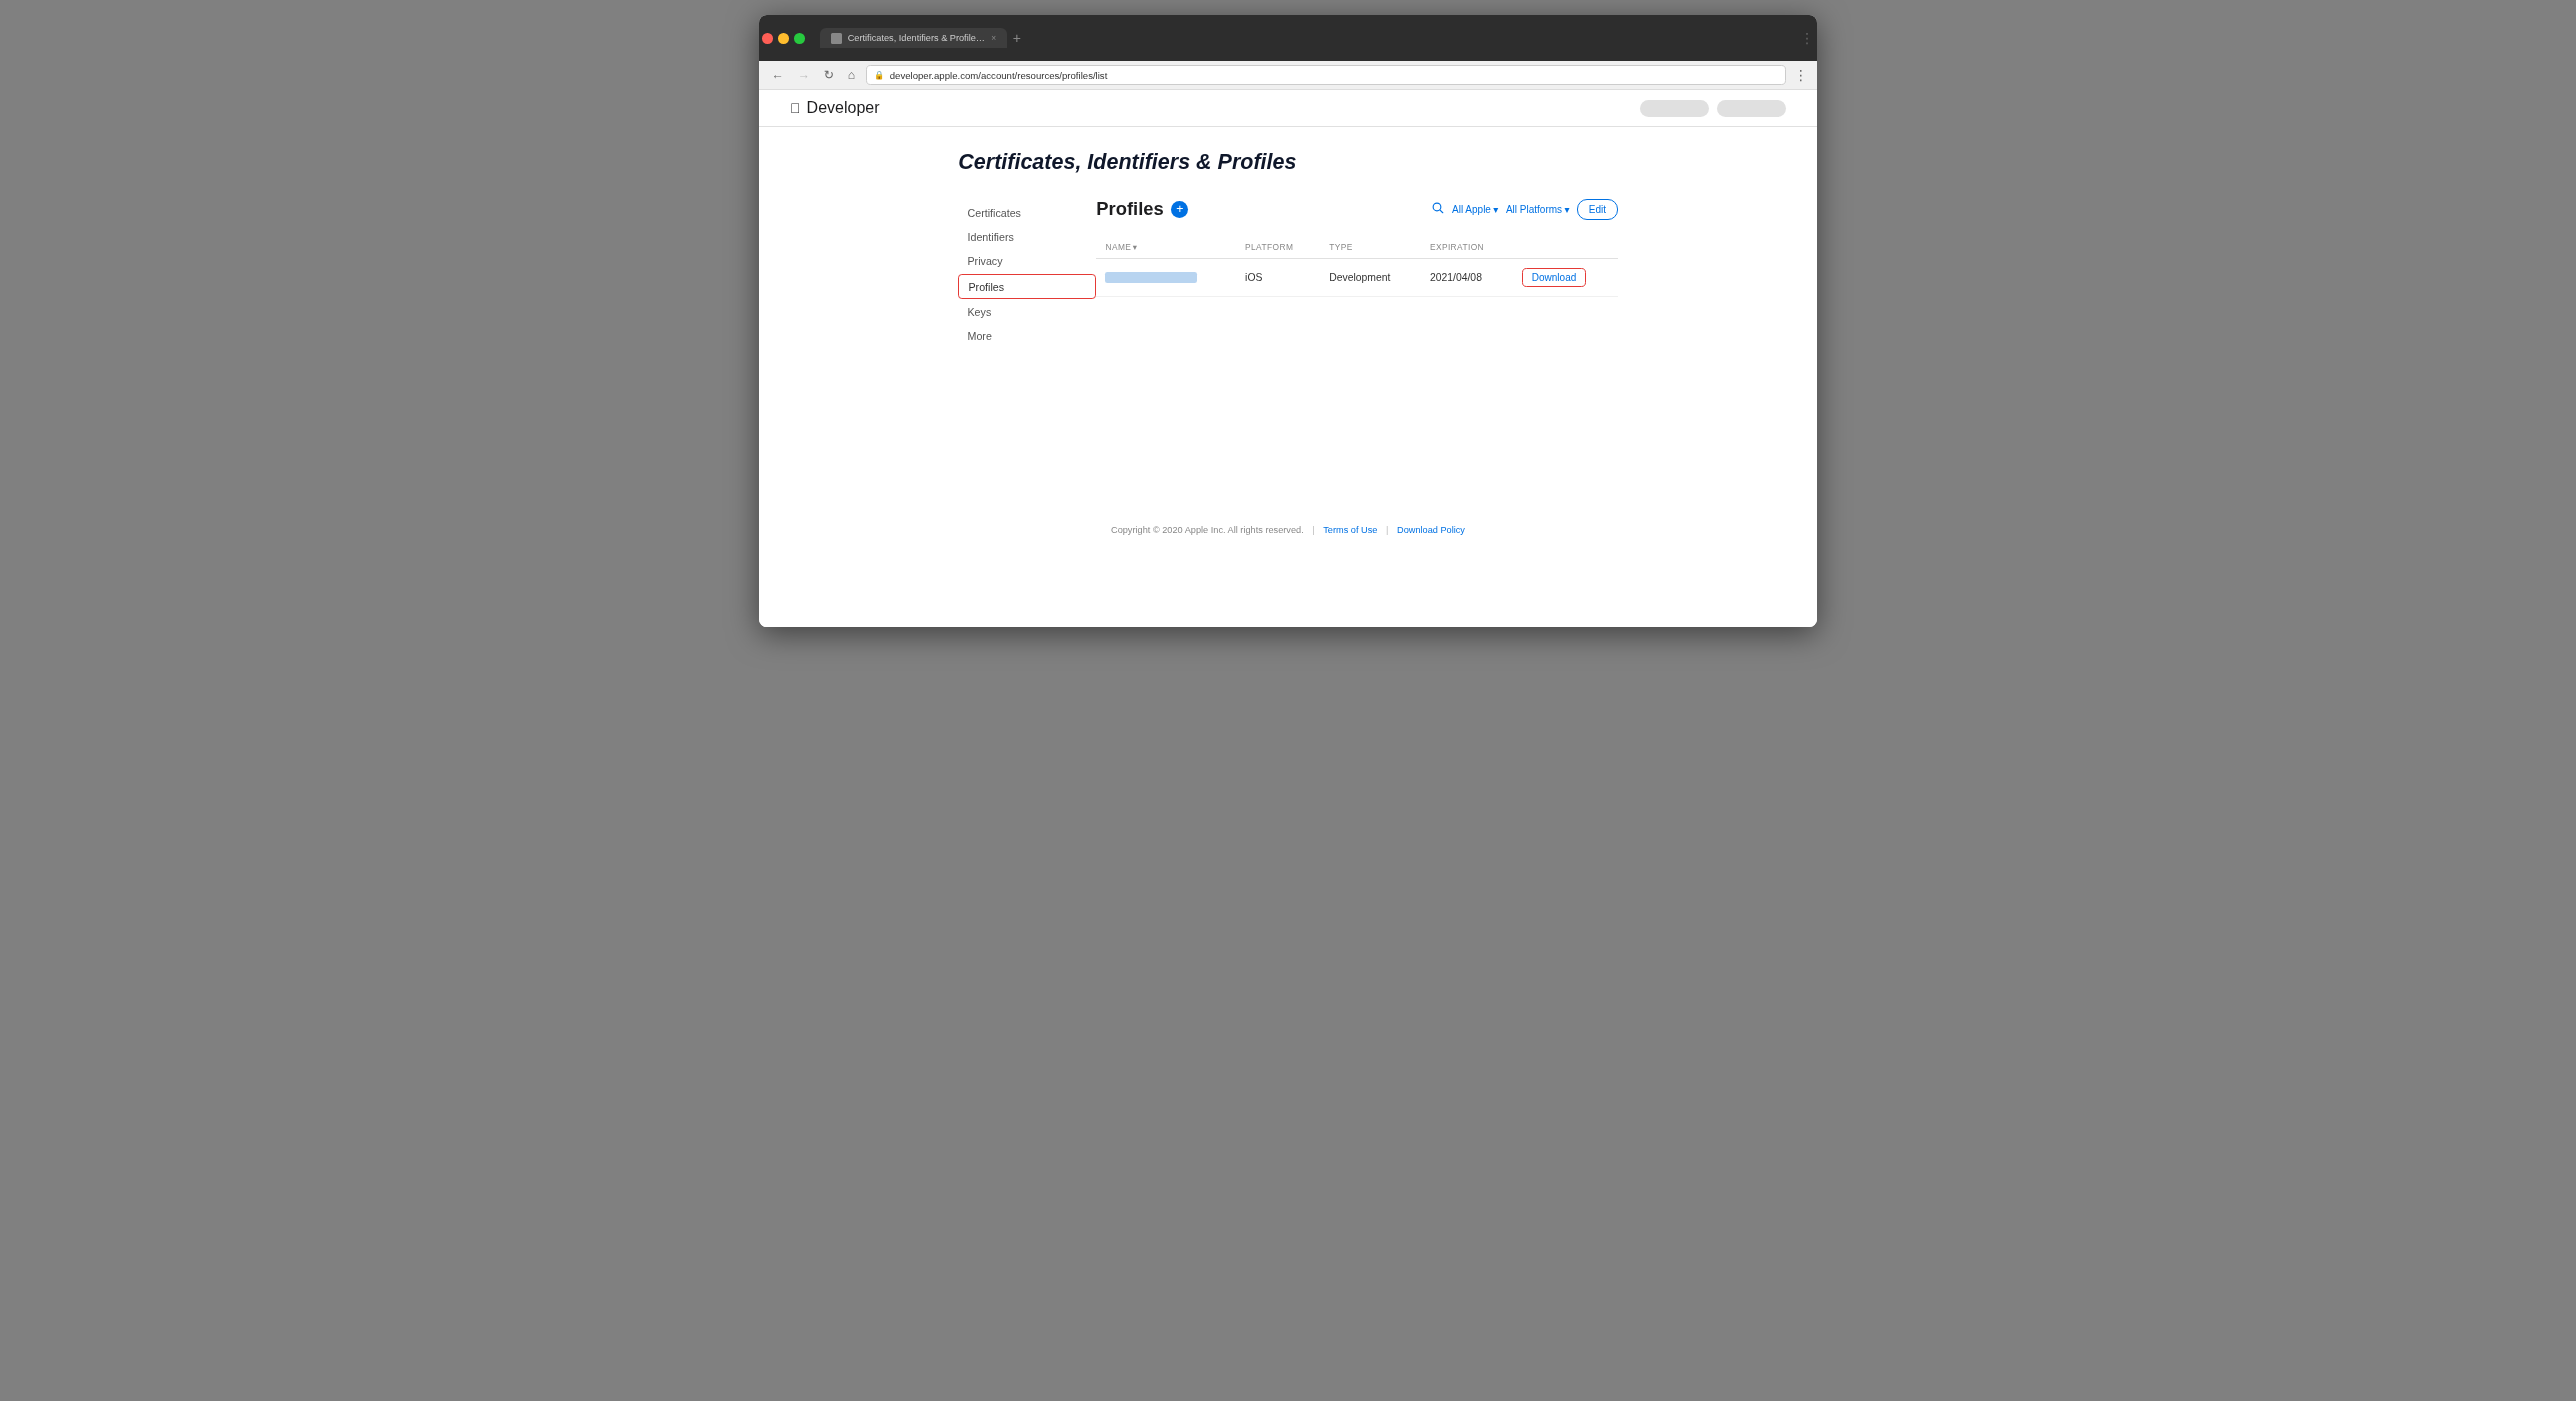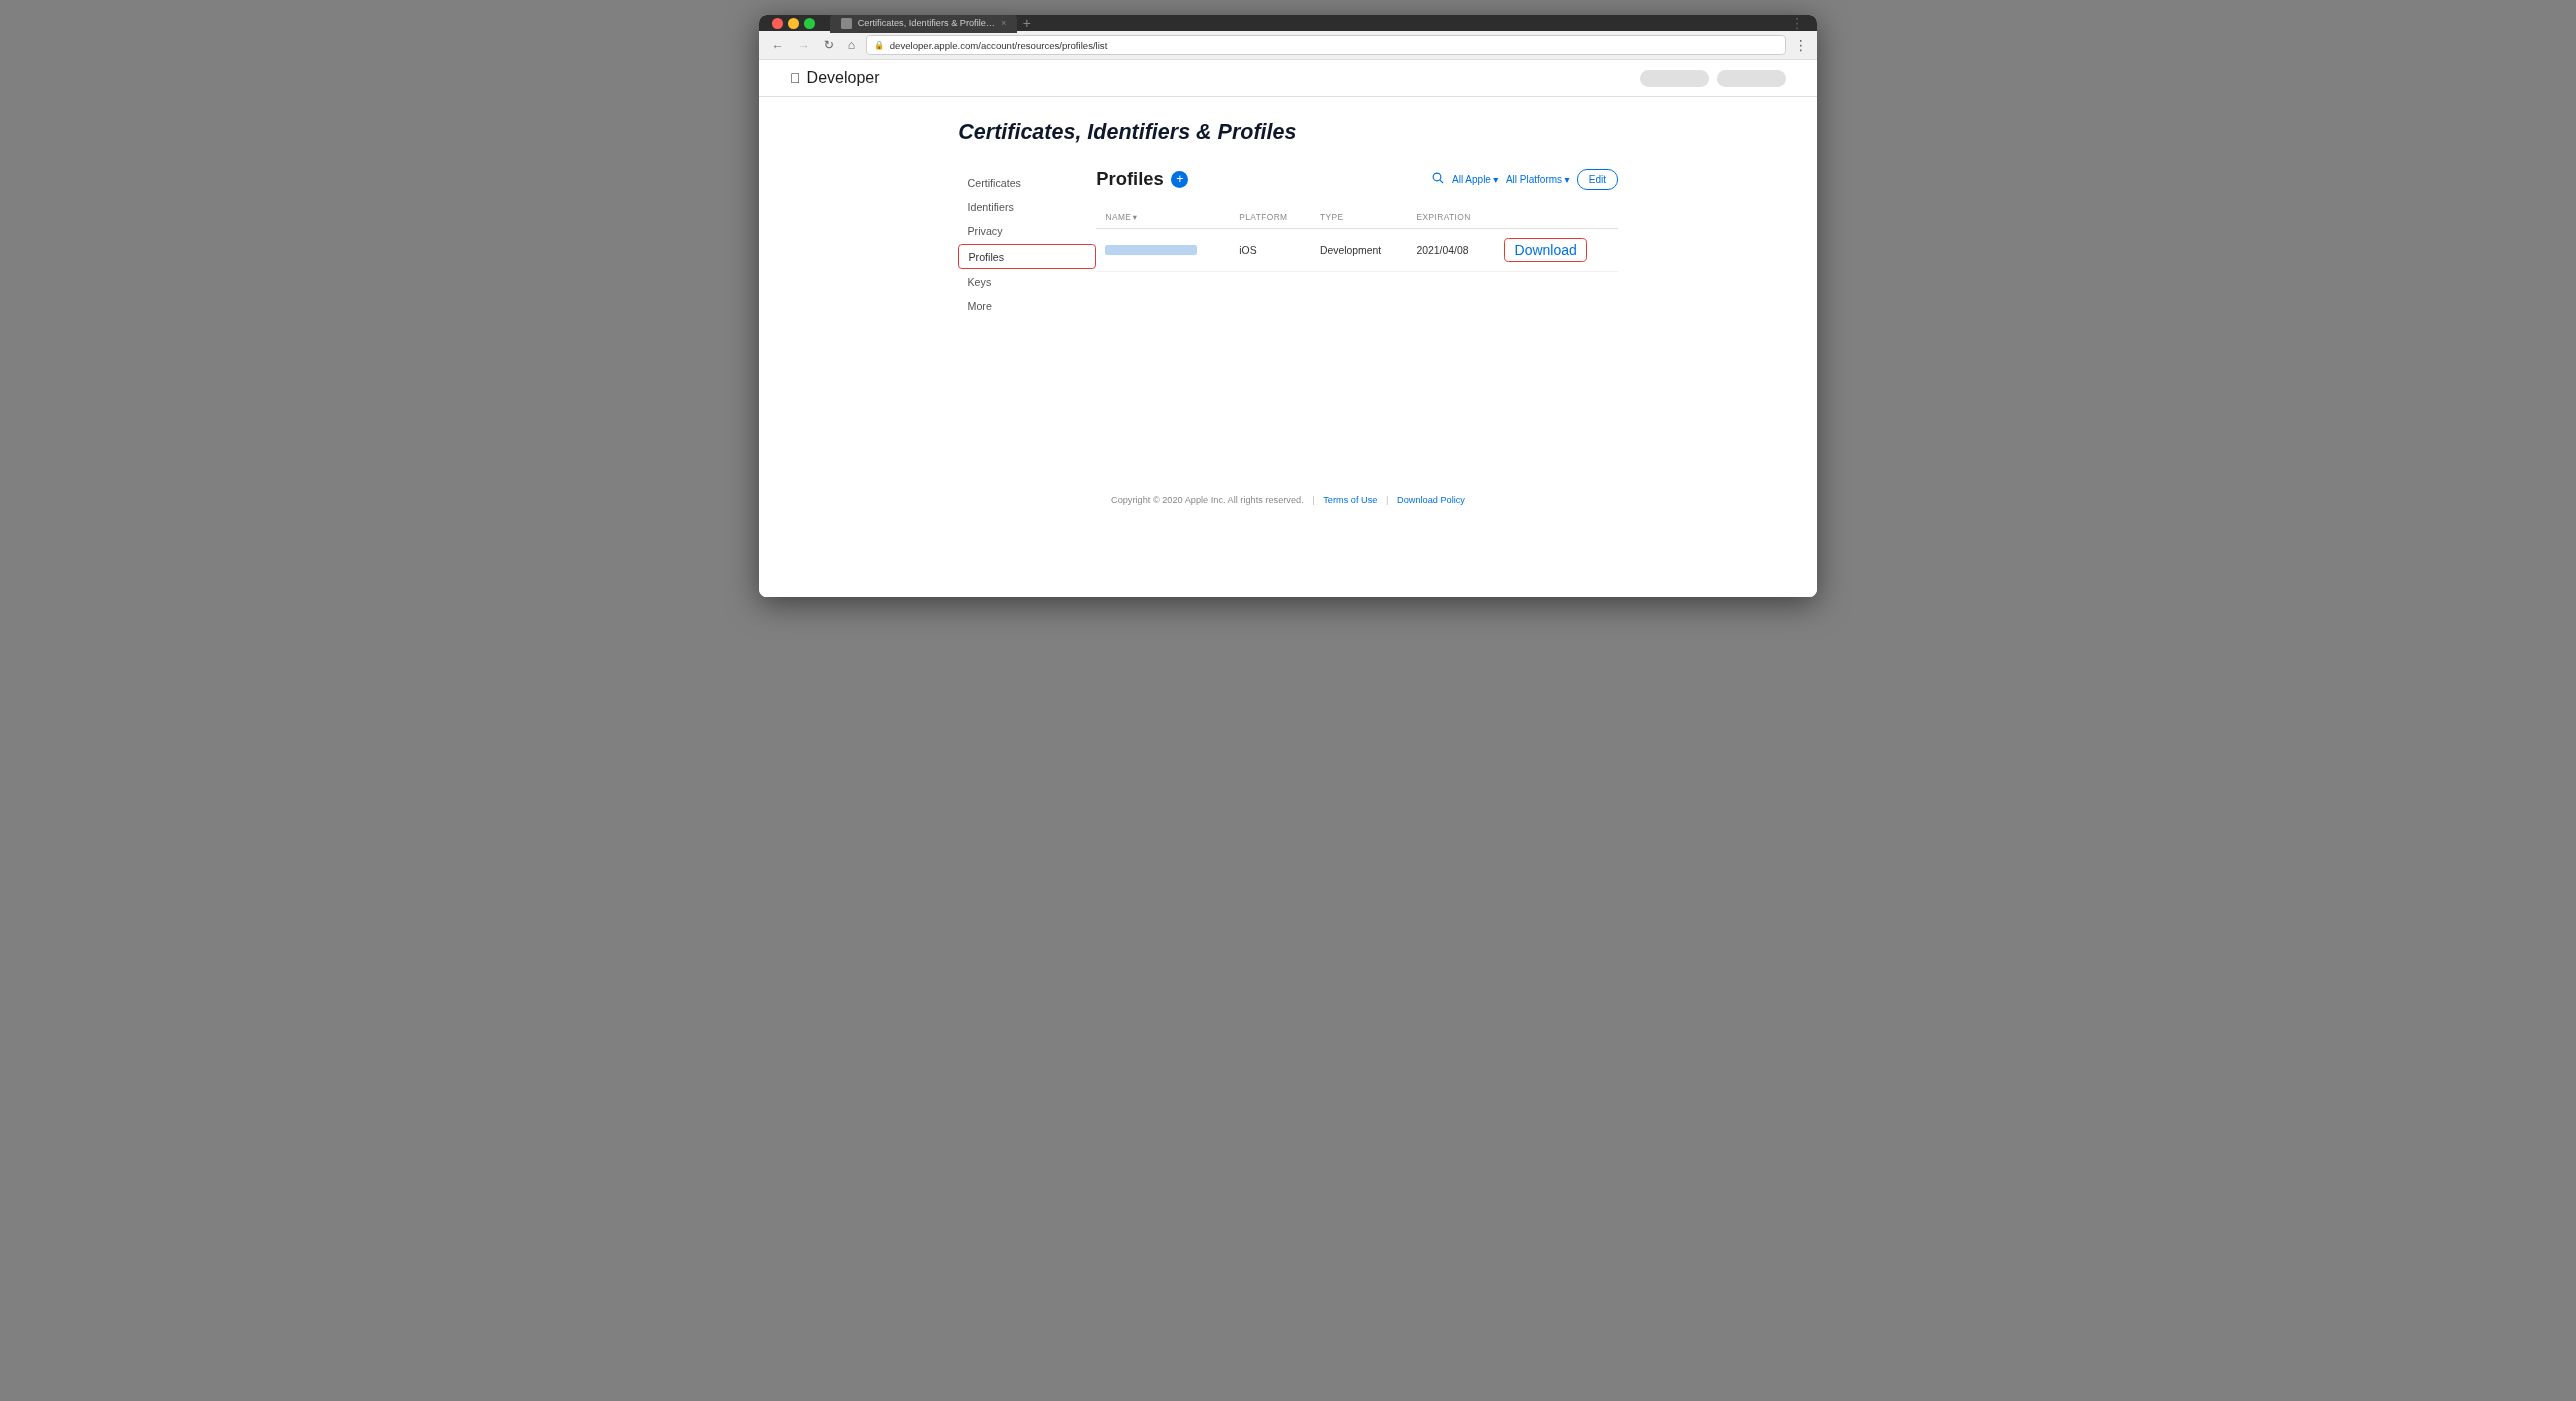--- a/index.html
+++ b/index.html
@@ -17,24 +17,24 @@
       width: 1058px;
       margin: 15.3px auto;
       border-radius: 7.7px;
       overflow: hidden;
       box-shadow: 0 6.1px 31px rgba(0,0,0,0.5);
       background: #fff;
     }
 
     .browser-titlebar {
       background: #2d2d2d;
-      height: 16px;
-      display: flex;
-      align-items: center;
-      padding: 0 13px;
+      height: 46px;
+      display: flex;
+      align-items: center;
+      padding: 0 3px;
       gap: 7.7px;
     }
 
     .traffic-lights {
       display: flex;
       gap: 5.4px;
       align-items: center;
     }
 
     .traffic-light {
@@ -327,21 +327,21 @@
       background: #b8d4f0;
       border-radius: 2.3px;
     }
 
     .download-btn {
       border: 1.5px solid #e53935;
       background: #fff;
       color: #0071e3;
       border-radius: 4.6px;
       padding: 3.1px 9.2px;
-      font-size: 14px;
+      font-size: 10px;
       cursor: pointer;
       font-weight: 500;
     }
 
     .th-sort {
       display: inline-flex;
       align-items: center;
       gap: 1.5px;
     }
 

